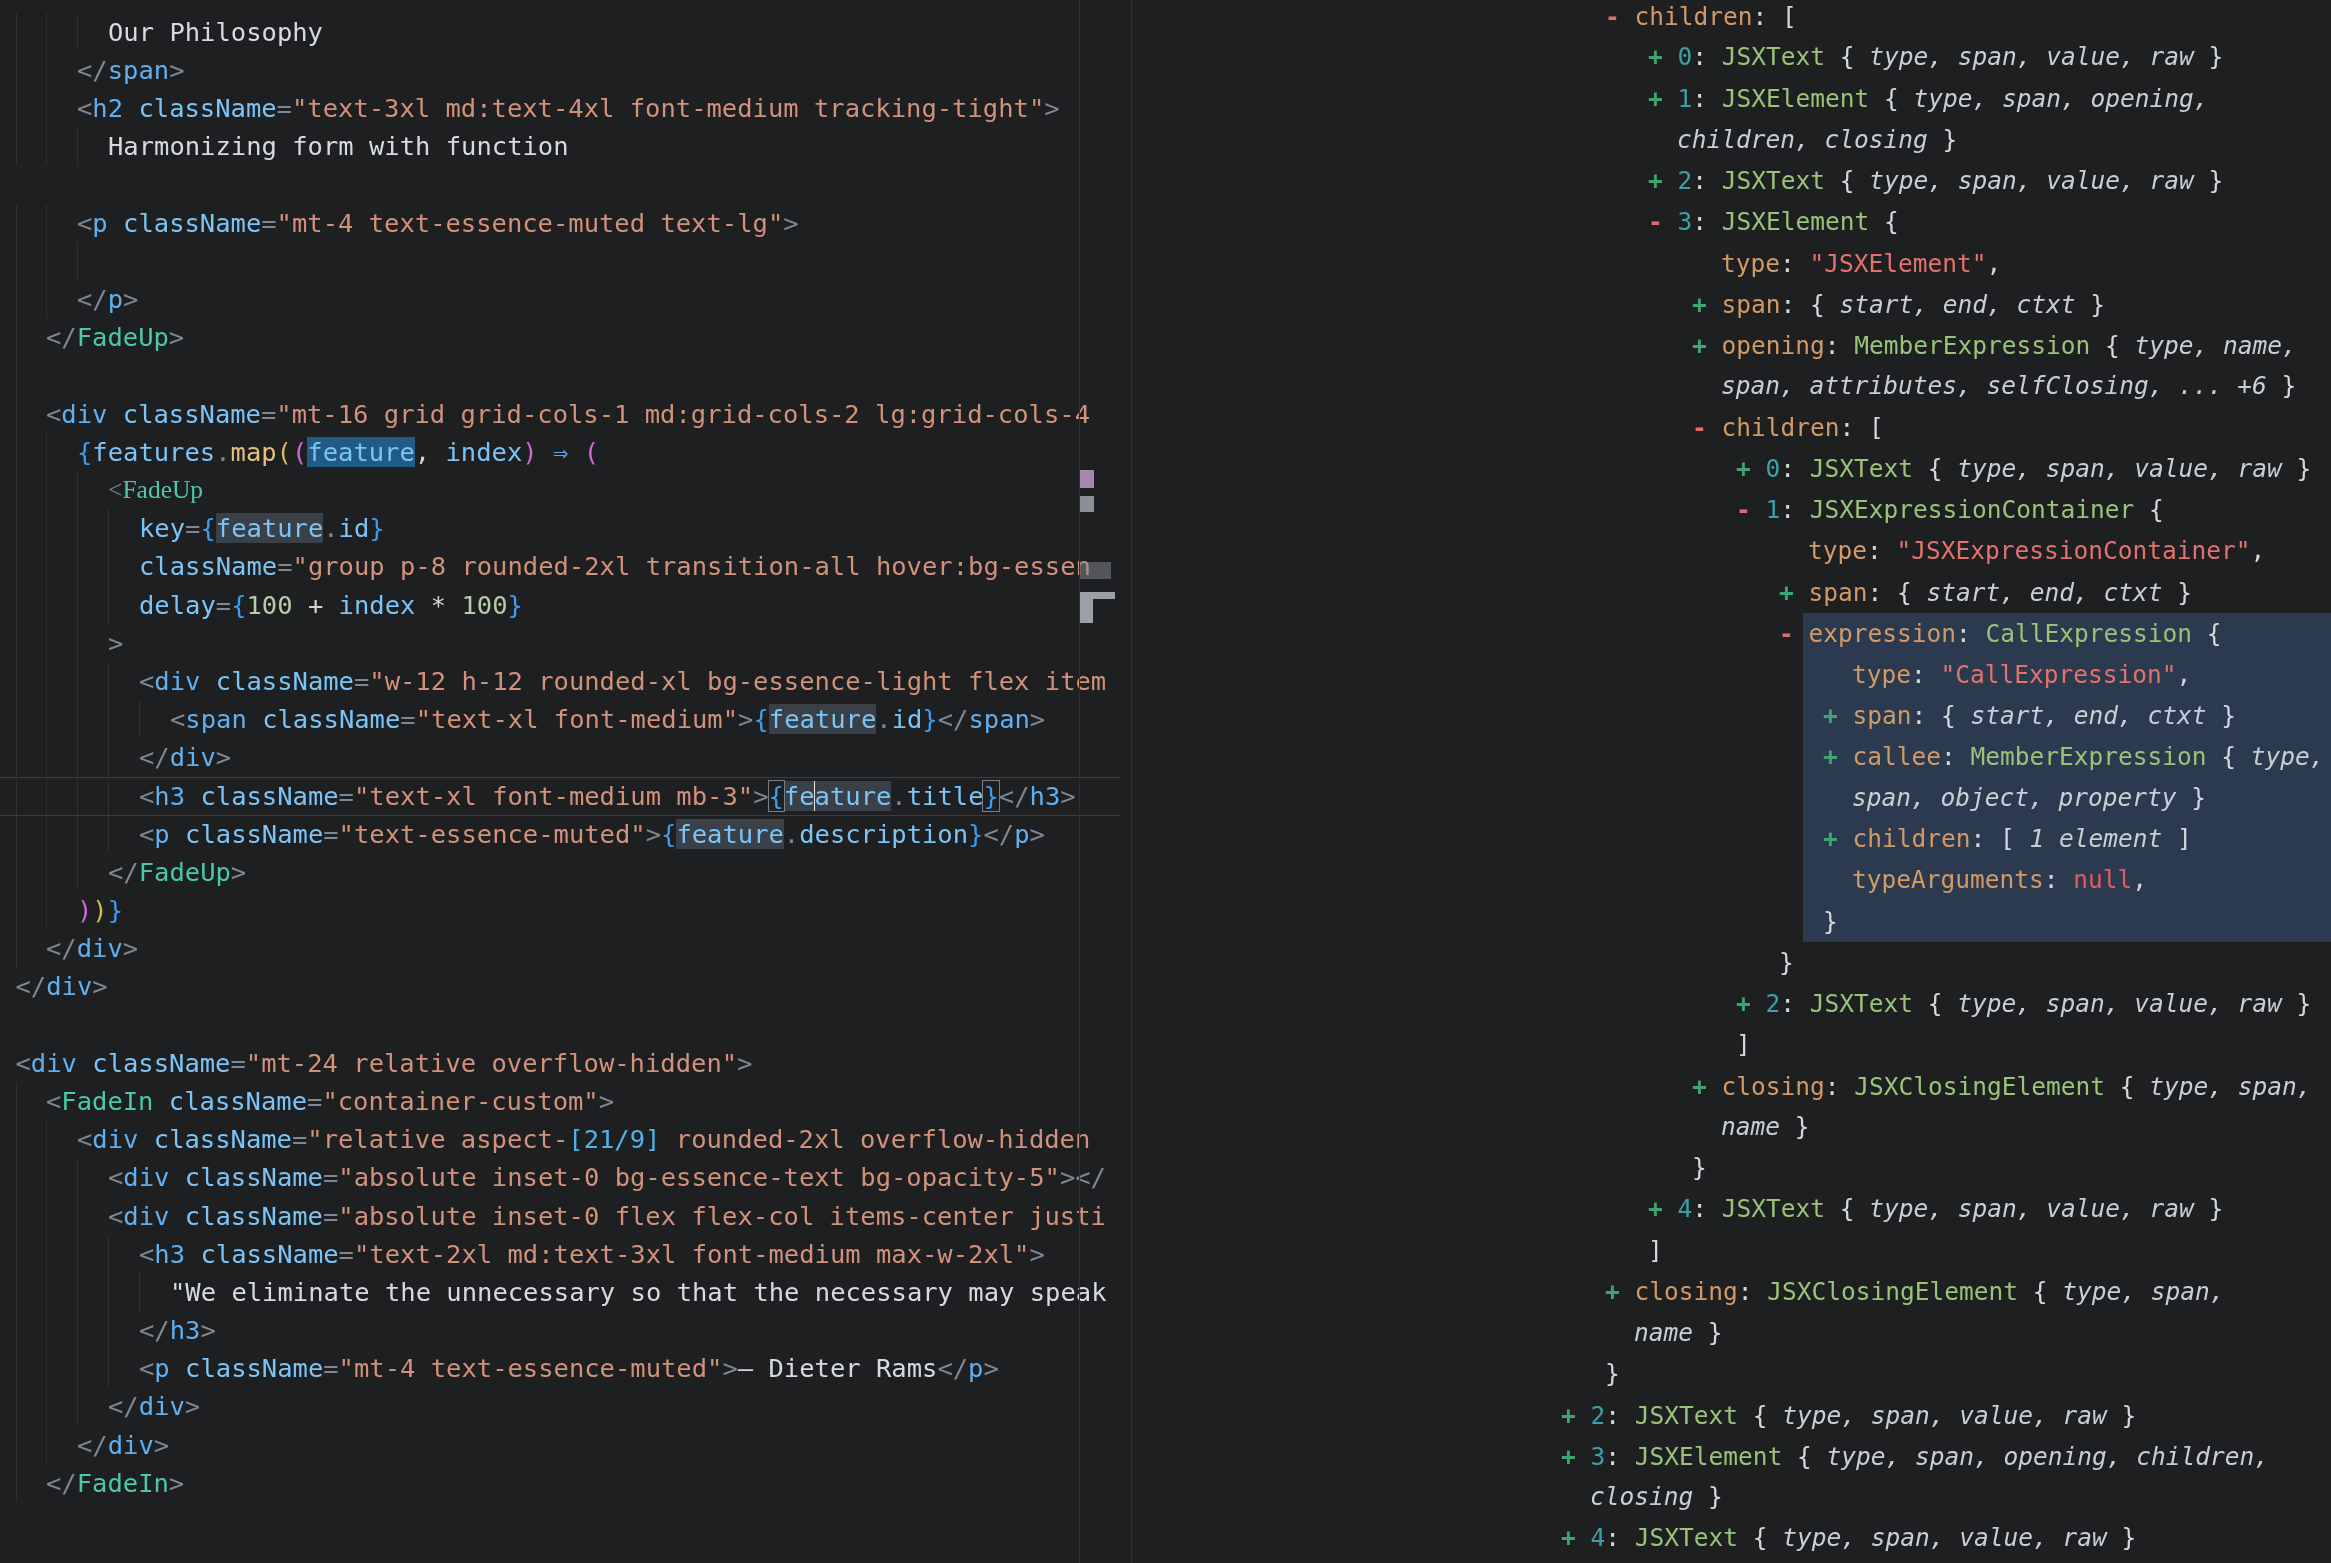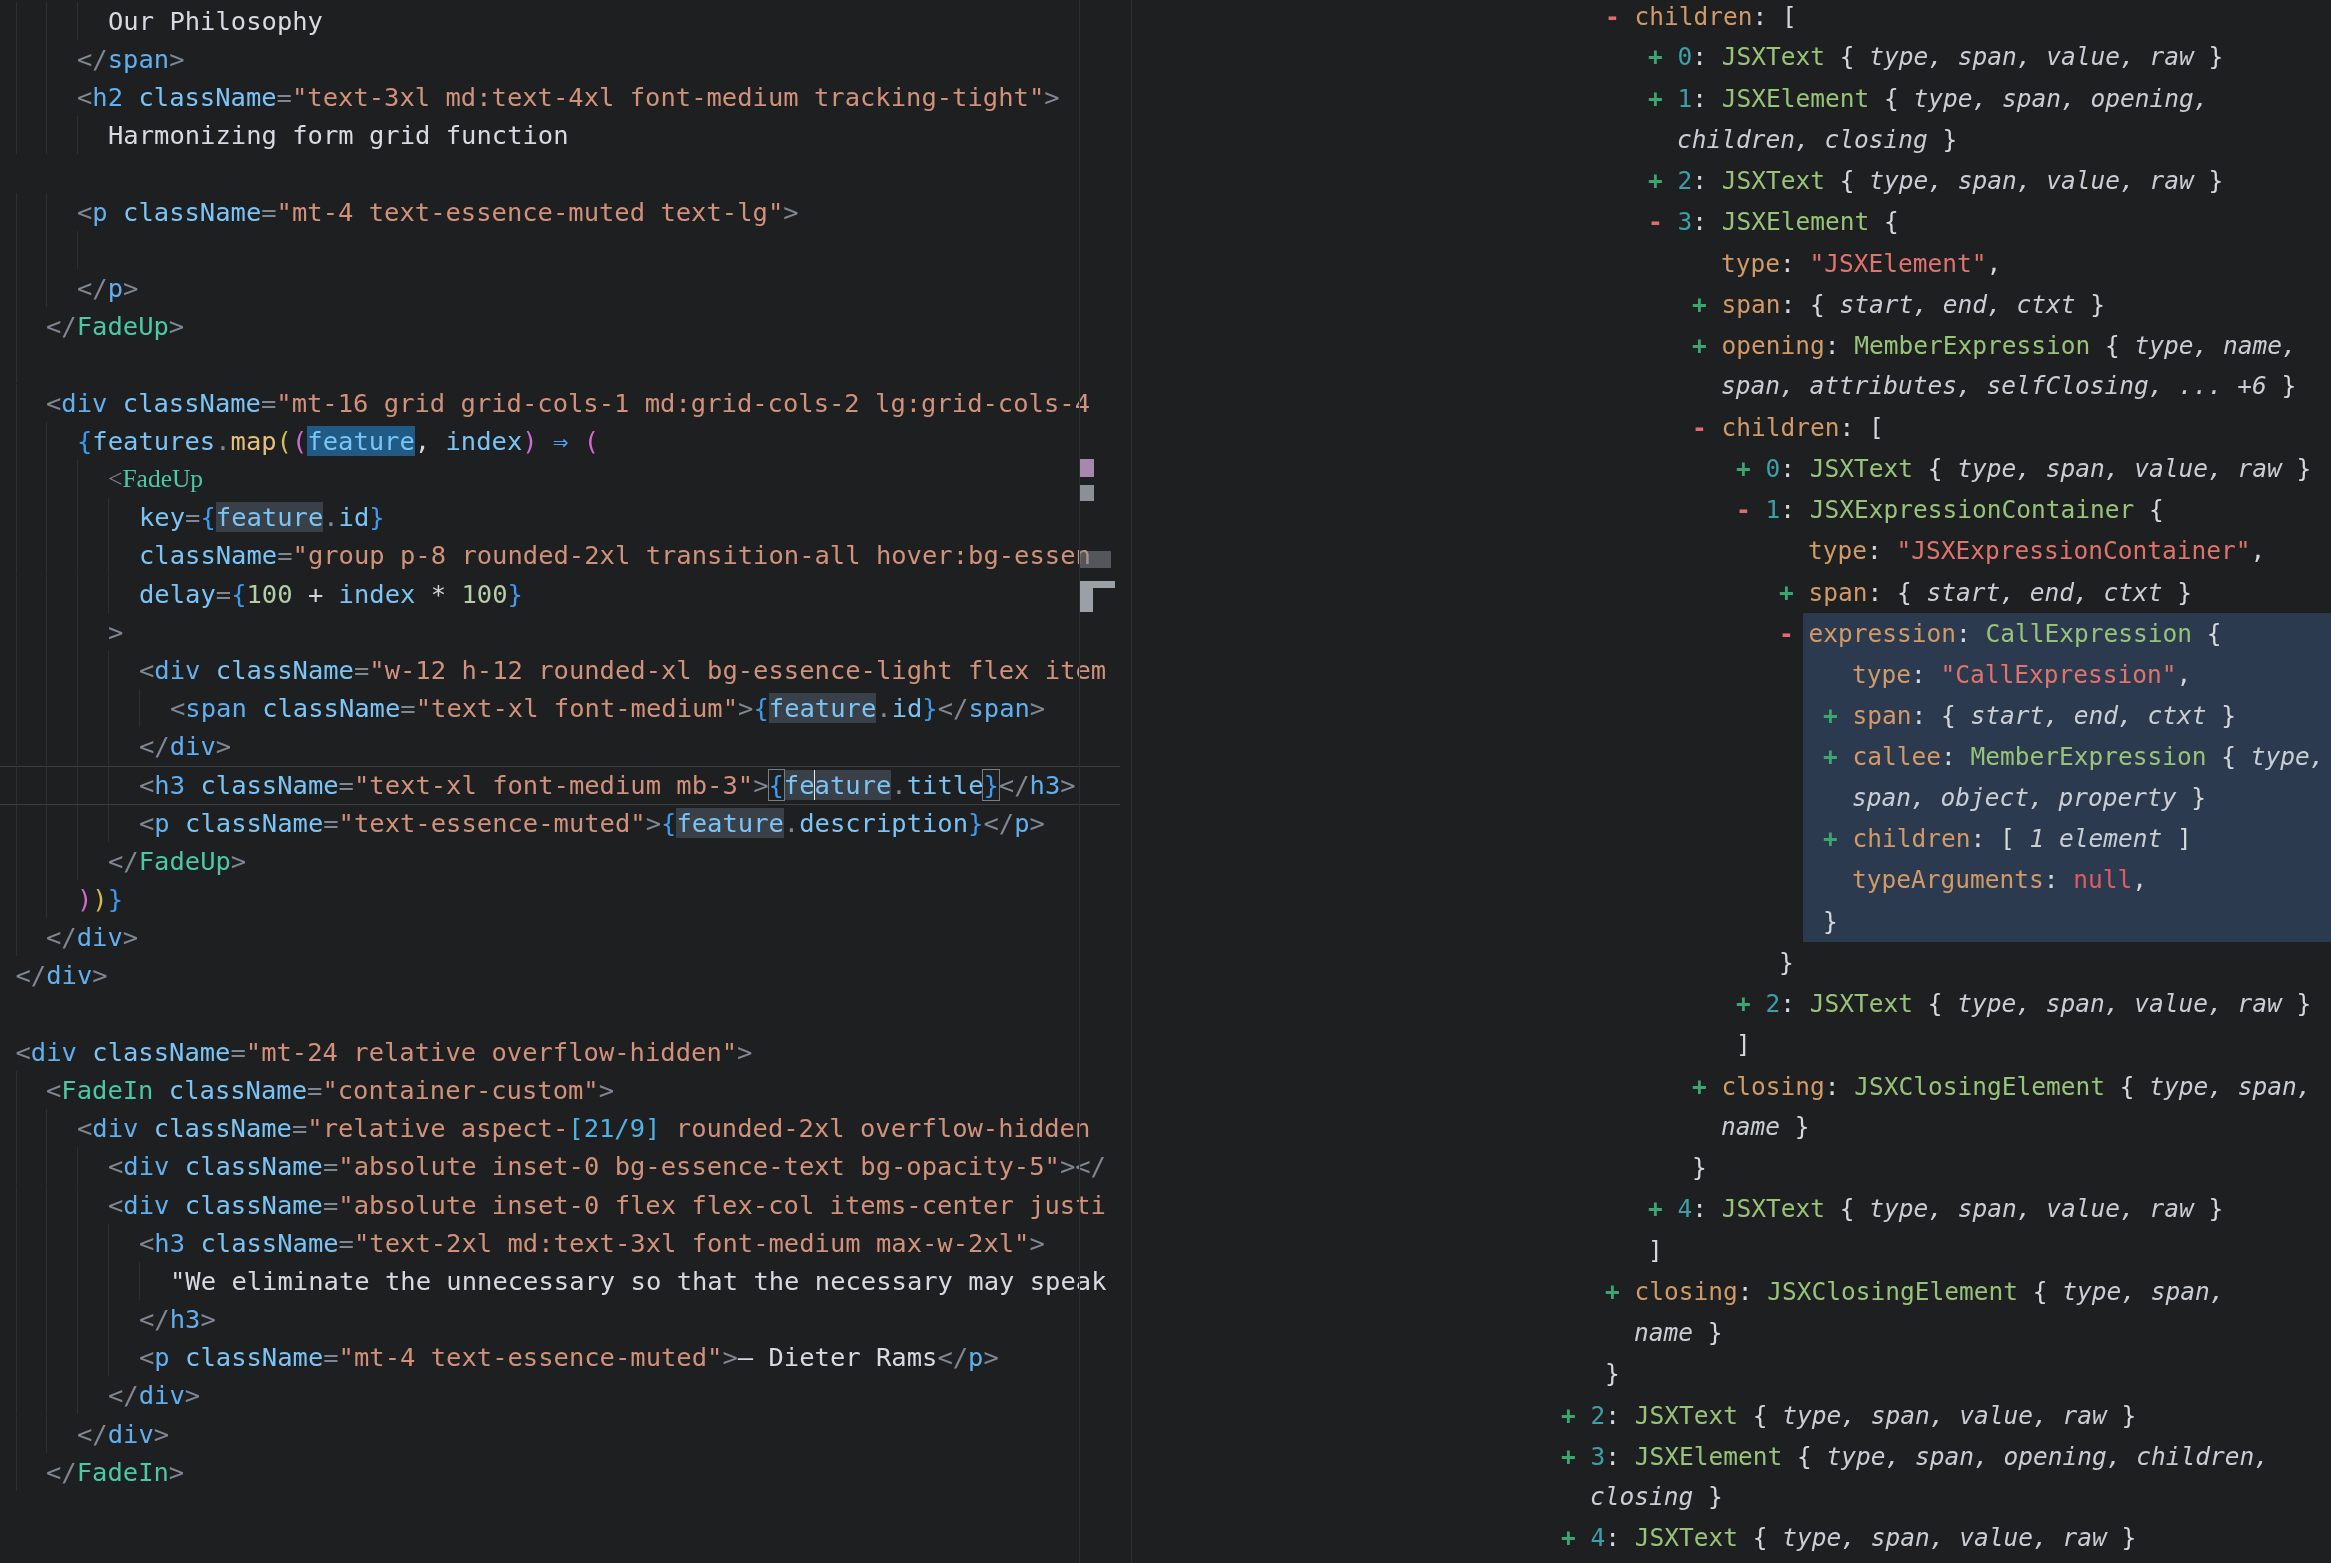--- a/index.html
+++ b/index.html
@@ -1,18 +1,18 @@
 <!DOCTYPE html>
 <html style="--bg: #1d1f21; --tx: #d7dae0; --pu: #7f8792; --tg: #61afef; --cp: #4cc8a4; --at: #7cc4f5; --st: #d1917a; --ss: #4fb3e6; --nu: #b5cea8; --op: #d4d4d4; --mw: #e5c07b; --vr: #7cc4f5; --br: #3d9bf0; --pg: #d7ba56; --pp: #d169cf; --ar: #58a1f0; --wbg: #3a4047; --selbg: #1f5b84; --cur: #e8e8e8; --lineBorder: #3d3d3d; --guide: #2d2f31; --ruler: #2c2e30; --plus: #3da56f; --minus: #e06c6f; --key: #d19a66; --index: #3da0a8; --node: #98c379; --struct: #d4d8dc; --preview: #c9ced4; --string2: #e2726c; --null2: #e25b60; --hl: #2b3a4f;font-size:14.5px"><head>
 <meta charset="utf-8">
 <style>
   html,body{margin:0;padding:0;background:#1d1f21;width:2331px;height:1564px;overflow:hidden}
   .code{font-family:"DejaVu Sans Mono","Liberation Mono",monospace}
   #stage{position:absolute;inset:0;width:2331px;height:1564px;background:var(--bg)}
-  #editor{position:absolute;left:0;top:0;width:1120px;height:1500px;overflow:hidden}
+  #editor{position:absolute;left:0;top:11px;width:1120px;height:1500px;overflow:hidden}
   #ast{position:absolute;left:1132px;top:0;width:1199px;height:1564px;overflow:hidden}
   .line{position:absolute;height:38px;line-height:38px;font-size:25.5px;white-space:pre}
   .arow{position:absolute;height:41px;line-height:41px;font-size:24.5px;white-space:pre}
   .guide{position:absolute;width:0.9px;height:38px;background:var(--guide)}
   .clb{position:absolute;left:0;width:1120px;height:0.9px;background:var(--lineBorder)}
   .vline{position:absolute;top:0;width:0.9px;height:1564px}
   .mark{position:absolute}
   .tx{color:var(--tx)} .pu{color:var(--pu)} .tg{color:var(--tg)} .cp{color:var(--cp)}
   .at{color:var(--at)} .st{color:var(--st)} .ss{color:var(--ss)} .nu{color:var(--nu)}
   .op{color:var(--op)} .mw{color:var(--mw)} .vr{color:var(--vr)} .br{color:var(--br)}
@@ -27,21 +27,21 @@
   #hlblock{position:absolute;background:var(--hl)}
 </style>
 </head>
 <body>
 
 <div id="stage">
   <div id="editor" class="code">
       <div class="line" style="top: 1.8px; left: 0px; width: 1120px;"><span class="guide" style="left: 15.5px; top: 0px;"></span><span class="guide" style="left: 46px; top: 0px;"></span><span class="guide" style="left: 77px; top: 0px;"></span><span style="position: absolute; left: 108px;"><span class="tx">Our Philosophy</span></span></div>
       <div class="line" style="top: 40px; left: 0px; width: 1120px;"><span class="guide" style="left: 15.5px; top: 0px;"></span><span class="guide" style="left: 46px; top: 0px;"></span><span style="position: absolute; left: 77px;"><span class="pu">&lt;/</span><span class="tg">span</span><span class="pu">&gt;</span></span></div>
       <div class="line" style="top: 78px; left: 0px; width: 1120px;"><span class="guide" style="left: 15.5px; top: 0px;"></span><span class="guide" style="left: 46px; top: 0px;"></span><span style="position: absolute; left: 77px;"><span class="pu">&lt;</span><span class="tg">h2</span><span class="at"> className</span><span class="pu">=</span><span class="st">"text-3xl md:text-4xl font-medium tracking-tight"</span><span class="pu">&gt;</span></span></div>
-      <div class="line" style="top: 116px; left: 0px; width: 1120px;"><span class="guide" style="left: 15.5px; top: 0px;"></span><span class="guide" style="left: 46px; top: 0px;"></span><span class="guide" style="left: 77px; top: 0px;"></span><span style="position: absolute; left: 108px;"><span class="tx">Harmonizing form grid function</span></span></div>
+      <div class="line" style="top: 116px; left: 0px; width: 1120px;"><span class="guide" style="left: 15.5px; top: 0px;"></span><span class="guide" style="left: 46px; top: 0px;"></span><span class="guide" style="left: 77px; top: 0px;"></span><span style="position: absolute; left: 108px;"><span class="tx">Harmonizing form with function</span></span></div>
       <div class="line" style="top: 193px; left: 0px; width: 1120px;"><span class="guide" style="left: 15.5px; top: 0px;"></span><span class="guide" style="left: 46px; top: 0px;"></span><span style="position: absolute; left: 77px;"><span class="pu">&lt;</span><span class="tg">p</span><span class="at"> className</span><span class="pu">=</span><span class="st">"mt-4 text-essence-muted text-lg"</span><span class="pu">&gt;</span></span></div>
       <div class="line" style="top: 231px; left: 0px; width: 1120px;"><span class="guide" style="left: 15.5px; top: 0px;"></span><span class="guide" style="left: 46px; top: 0px;"></span><span class="guide" style="left: 77px; top: 0px;"></span></div>
       <div class="line" style="top: 269px; left: 0px; width: 1120px;"><span class="guide" style="left: 15.5px; top: 0px;"></span><span class="guide" style="left: 46px; top: 0px;"></span><span style="position: absolute; left: 77px;"><span class="pu">&lt;/</span><span class="tg">p</span><span class="pu">&gt;</span></span></div>
       <div class="line" style="top: 307px; left: 0px; width: 1120px;"><span class="guide" style="left: 15.5px; top: 0px;"></span><span style="position: absolute; left: 46px;"><span class="pu">&lt;/</span><span class="cp">FadeUp</span><span class="pu">&gt;</span></span></div>
       <div class="line" style="top: 345px; left: 0px; width: 1120px;"><span class="guide" style="left: 15.5px; top: 0px;"></span></div>
       <div class="line" style="top: 384px; left: 0px; width: 1120px;"><span class="guide" style="left: 15.5px; top: 0px;"></span><span style="position: absolute; left: 46px;"><span class="pu">&lt;</span><span class="tg">div</span><span class="at"> className</span><span class="pu">=</span><span class="st">"mt-16 grid grid-cols-1 md:grid-cols-2 lg:grid-cols-4 </span></span></div>
       <div class="line" style="top: 422px; left: 0px; width: 1120px;"><span class="guide" style="left: 15.5px; top: 0px;"></span><span class="guide" style="left: 46px; top: 0px;"></span><span style="position: absolute; left: 77px;"><span class="br">{</span><span class="vr">features</span><span class="pu">.</span><span class="mw">map</span><span class="pg">(</span><span class="pp">(</span><span class="vr sel">feature</span><span class="op">,</span><span class="tx"> </span><span class="vr">index</span><span class="pp">)</span><span class="tx"> </span><span class="ar">⇒</span><span class="tx"> </span><span class="pp">(</span></span></div>
       <div class="line" style="top: 460px; left: 0px; width: 1120px;"><span class="guide" style="left: 15.5px; top: 0px;"></span><span class="guide" style="left: 46px; top: 0px;"></span><span class="guide" style="left: 77px; top: 0px;"></span><span style="position: absolute; left: 108px; font-family: Liberation Serif, serif;"><span class="pu">&lt;</span><span class="cp">FadeUp</span></span></div>
       <div class="line" style="top: 498px; left: 0px; width: 1120px;"><span class="guide" style="left: 15.5px; top: 0px;"></span><span class="guide" style="left: 46px; top: 0px;"></span><span class="guide" style="left: 77px; top: 0px;"></span><span class="guide" style="left: 108px; top: 0px;"></span><span style="position: absolute; left: 139px;"><span class="at">key</span><span class="pu">=</span><span class="br">{</span><span class="vr wbg">feature</span><span class="pu">.</span><span class="vr">id</span><span class="br">}</span></span></div>
       <div class="line" style="top: 536px; left: 0px; width: 1120px;"><span class="guide" style="left: 15.5px; top: 0px;"></span><span class="guide" style="left: 46px; top: 0px;"></span><span class="guide" style="left: 77px; top: 0px;"></span><span class="guide" style="left: 108px; top: 0px;"></span><span style="position: absolute; left: 139px;"><span class="at">className</span><span class="pu">=</span><span class="st">"group p-8 rounded-2xl transition-all hover:bg-essen</span></span></div>

